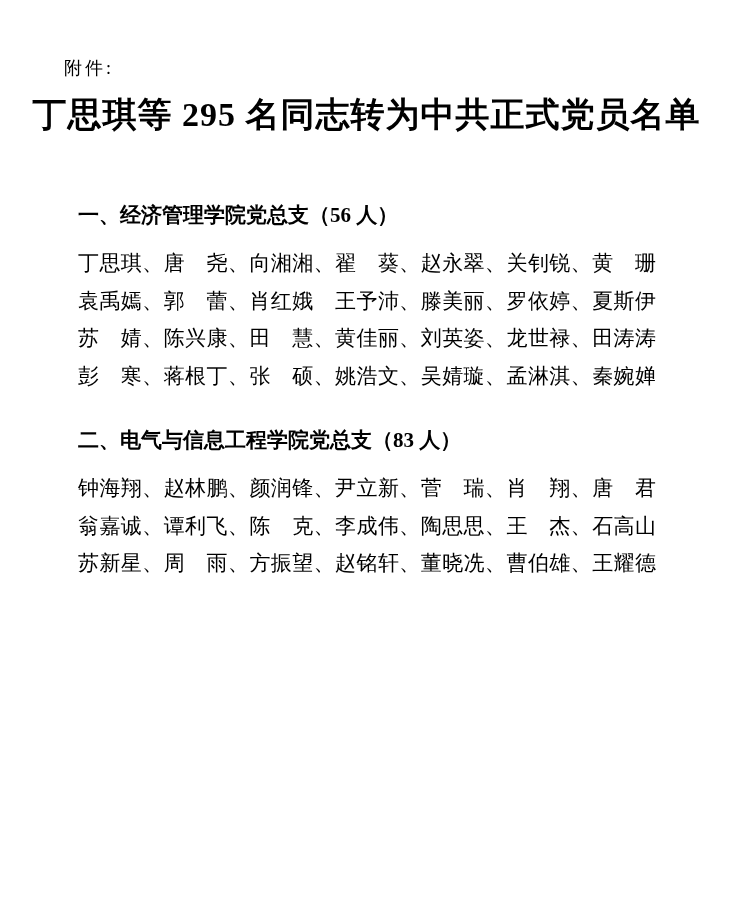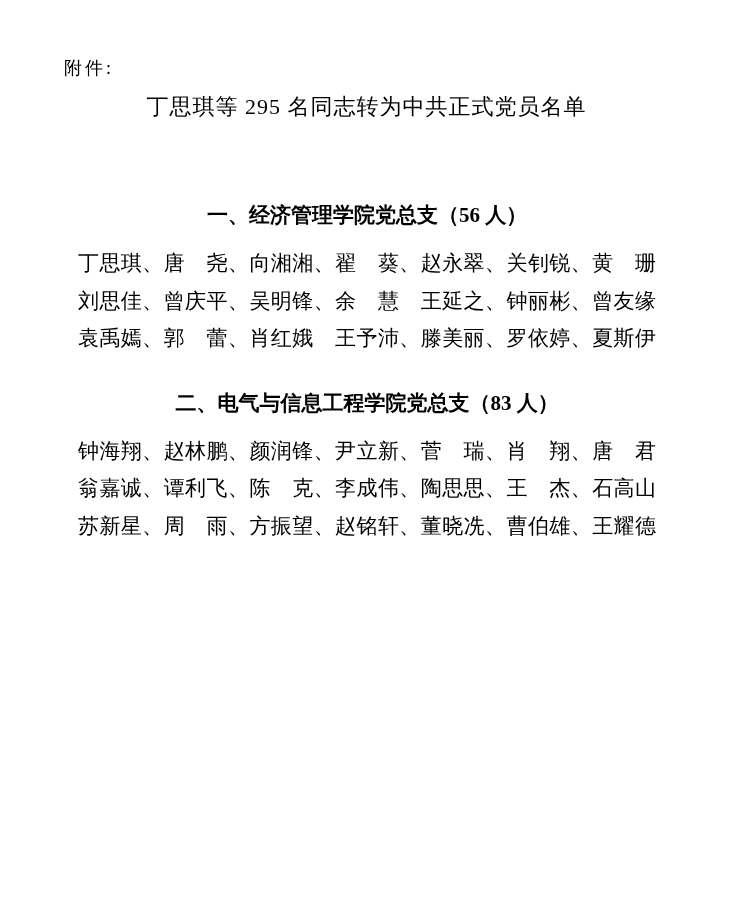--- a/index.html
+++ b/index.html
@@ -12,30 +12,29 @@
     overflow:hidden;
     margin-top:48px;
   }
   .attachment {
     position:absolute; top:8px; left:64px;
     font-size:18px; letter-spacing:3px;
   }
   .title {
     position:absolute; top:44px; left:0; right:0;
     margin:0; text-align:center;
-    font-size:22px; font-weight:400; letter-spacing:1px;
+    font-size:34px; font-weight:700; letter-spacing:1px;
     font-family:"Liberation Serif","DejaVu Serif",serif;
   }
   .sections {
     position:absolute; top:152px; left:78px; right:77px;
   }
   .section + .section { margin-top:30px; }
   .section-heading {
     margin:0 0 15px 0;
-    text-align:center;
     font-size:21px; font-weight:bold;
     line-height:30px;
   }
   .name-line {
     font-size:21px;
     line-height:37.5px;
     text-align:justify;
     text-align-last:justify;
     -moz-text-align-last:justify;
     white-space:normal;
@@ -50,22 +49,23 @@
 
 <div class="page">
   <div class="attachment">附件:</div>
 
   <h1 class="title">丁思琪等 295 名同志转为中共正式党员名单</h1>
 
   <div class="sections" id="sections">
       <section class="section">
         <h2 class="section-heading">一、经济管理学院党总支（56 人）</h2>
         <div class="name-line">丁思琪、唐　尧、向湘湘、翟　葵、赵永翠、关钊锐、黄　珊</div>
-        <div class="name-line">刘思佳、曾庆平、吴明锋、余　慧　王延之、钟丽彬、曾友缘</div>
         <div class="name-line">袁禹嫣、郭　蕾、肖红娥　王予沛、滕美丽、罗依婷、夏斯伊</div>
+        <div class="name-line">苏　婧、陈兴康、田　慧、黄佳丽、刘英姿、龙世禄、田涛涛</div>
+        <div class="name-line">彭　寒、蒋根丁、张　硕、姚浩文、吴婧璇、孟淋淇、秦婉婵</div>
       </section>
       <section class="section">
         <h2 class="section-heading">二、电气与信息工程学院党总支（83 人）</h2>
         <div class="name-line">钟海翔、赵林鹏、颜润锋、尹立新、菅　瑞、肖　翔、唐　君</div>
         <div class="name-line">翁嘉诚、谭利飞、陈　克、李成伟、陶思思、王　杰、石高山</div>
         <div class="name-line">苏新星、周　雨、方振望、赵铭轩、董晓冼、曹伯雄、王耀德</div>
       </section>
     </div>
 
   <div class="footer-page-number">— 2 —</div>

